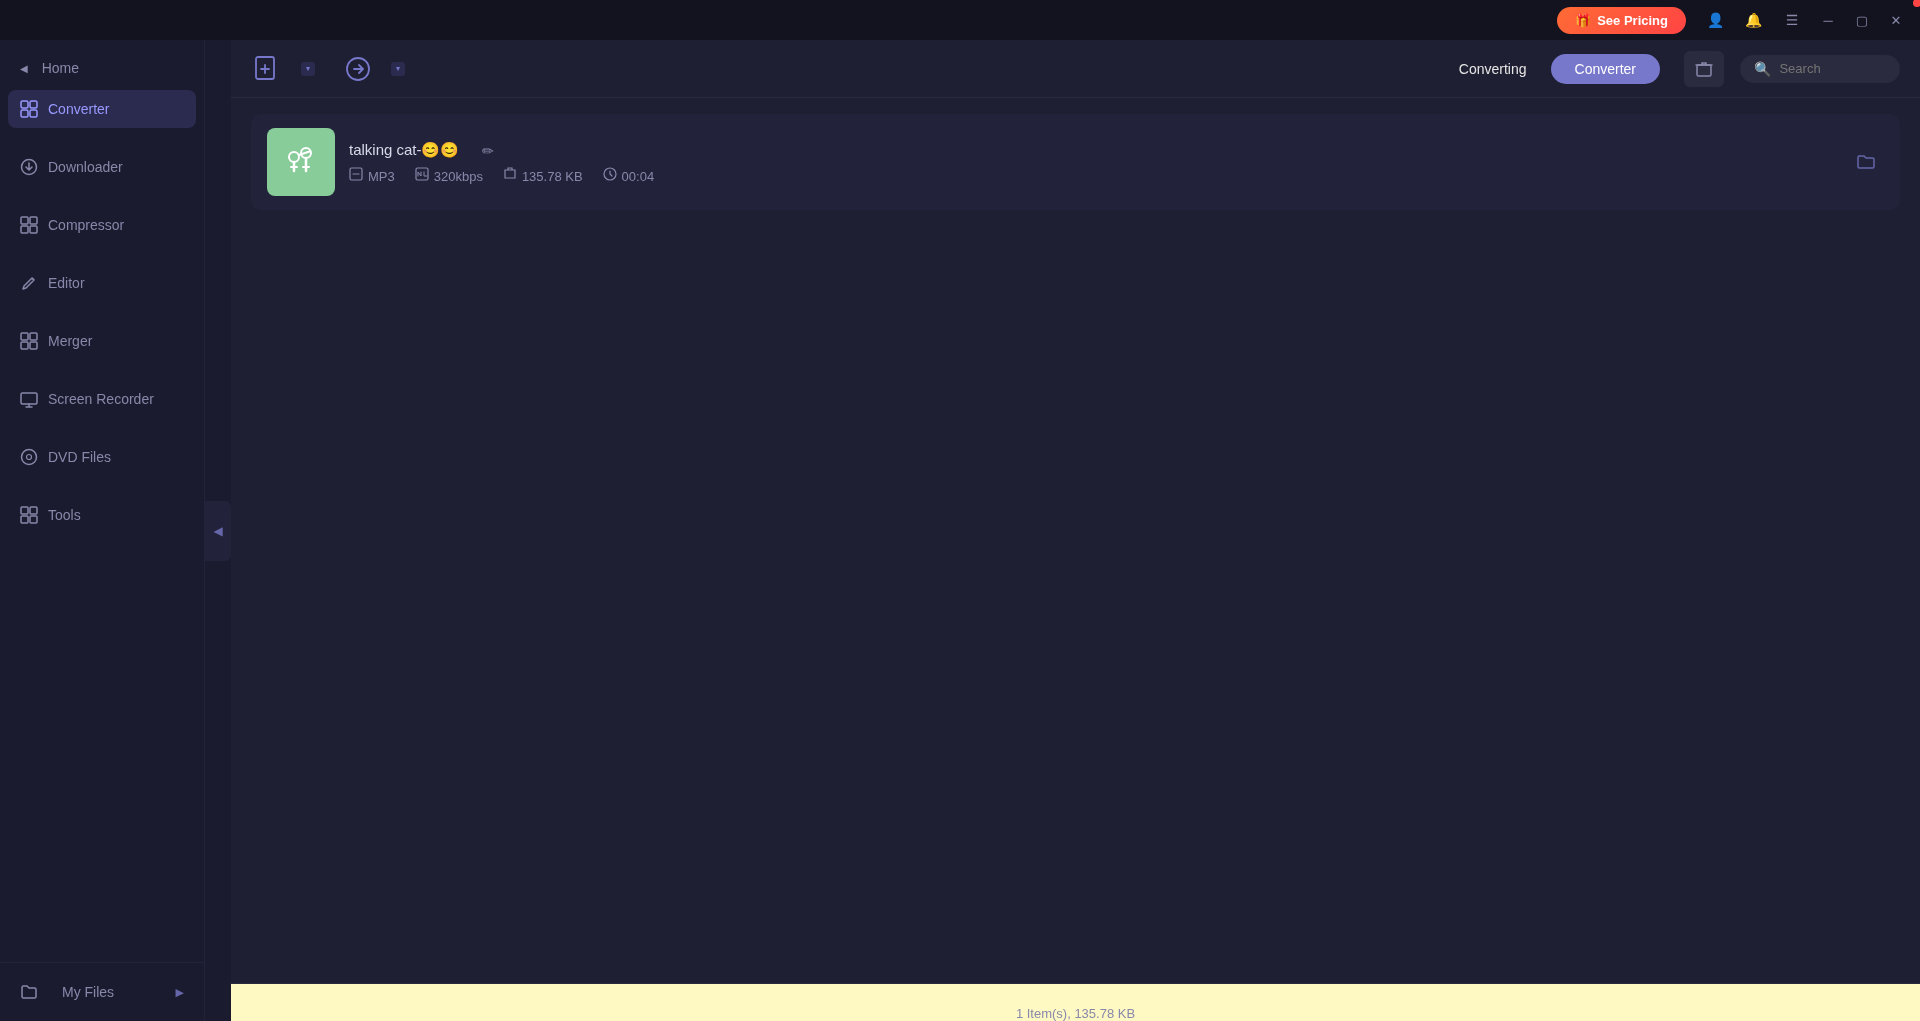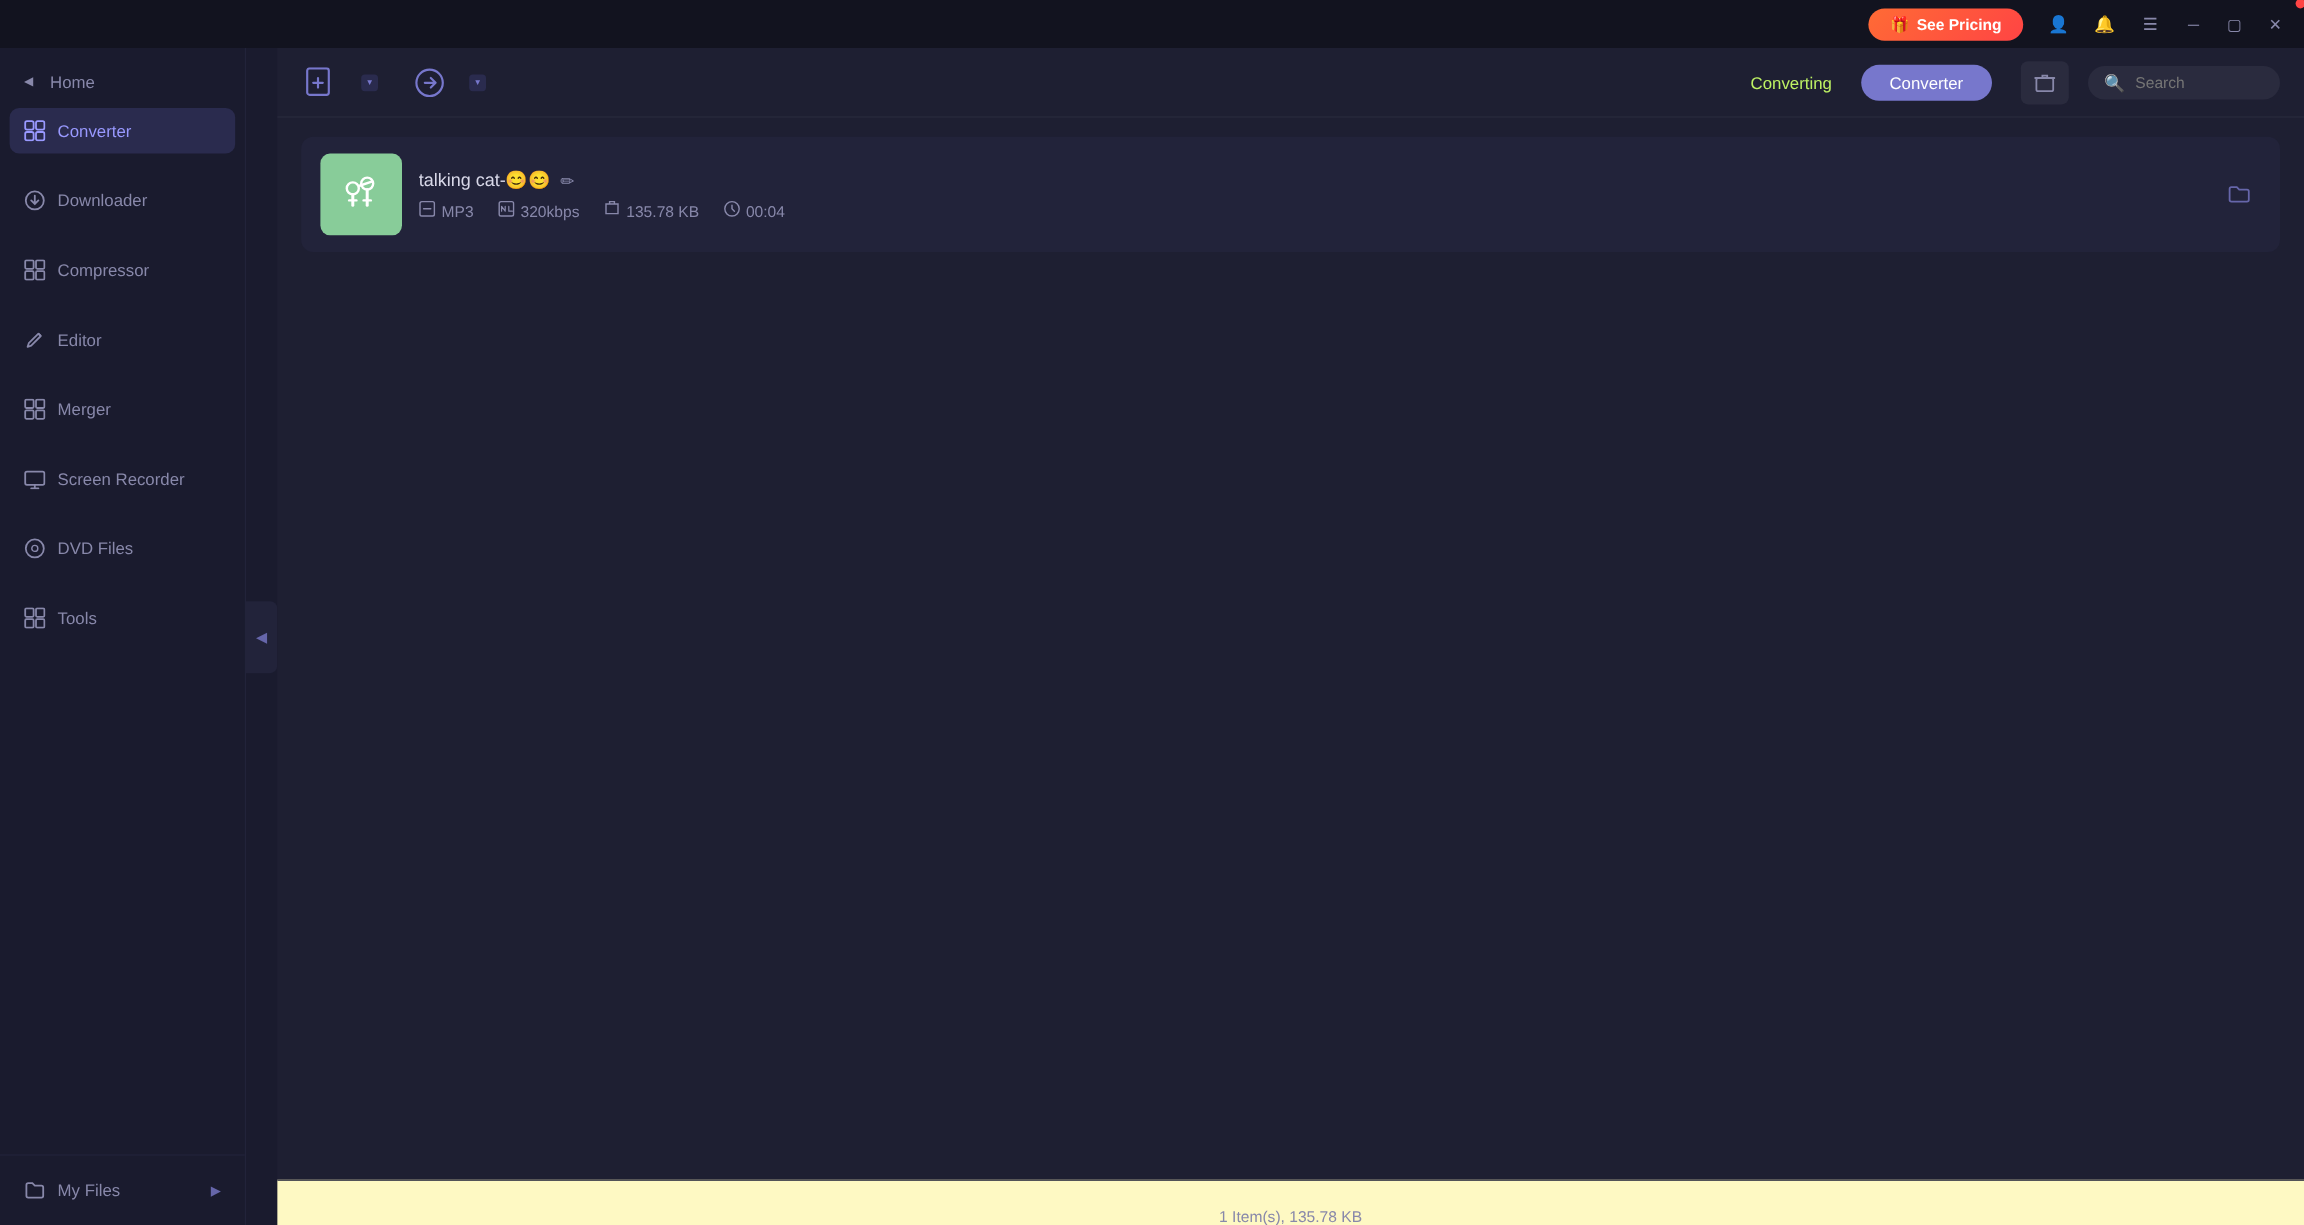--- a/index.html
+++ b/index.html
@@ -141,21 +141,21 @@
       display: flex;
       align-items: center;
       gap: 10px;
       padding: 10px 12px;
       cursor: pointer;
       border-radius: 8px;
       font-size: 14px;
       color: #8888aa;
       justify-content: space-between;
     }
-    .my-files-left { display: flex; align-items: center; gap: 10px; }
+    .my-files-left { display: flex; align-items: center; gap: 24px; }
     .collapse-btn {
       width: 26px;
       height: 60px;
       background: #22233a;
       border: none;
       cursor: pointer;
       display: flex;
       align-items: center;
       justify-content: center;
       color: #6666aa;
@@ -225,21 +225,21 @@
       align-items: center;
       gap: 0;
     }
     .tab-btn {
       padding: 7px 24px;
       border: none;
       border-radius: 20px;
       font-size: 14px;
       cursor: pointer;
       background: transparent;
-      color: #bef264;
+      color: #e5e5e5;
     }
     .tab-btn.active {
       background: #7777cc;
       color: white;
       border-radius: 20px;
     }
     .clear-btn {
       width: 40px;
       height: 36px;
       background: #2a2b3e;
@@ -296,21 +296,21 @@
       align-items: center;
       justify-content: center;
       flex-shrink: 0;
       font-size: 28px;
       color: white;
     }
     .file-info { flex: 1; }
     .file-title-row {
       display: flex;
       align-items: flex-end;
-      gap: 8px;
+      gap: 23px;
       margin-bottom: 8px;
     }
     .file-name {
       font-size: 15px;
       color: #d8d8e8;
       font-weight: 500;
     }
     .file-edit-icon {
       color: #8888aa;
       font-size: 14px;

